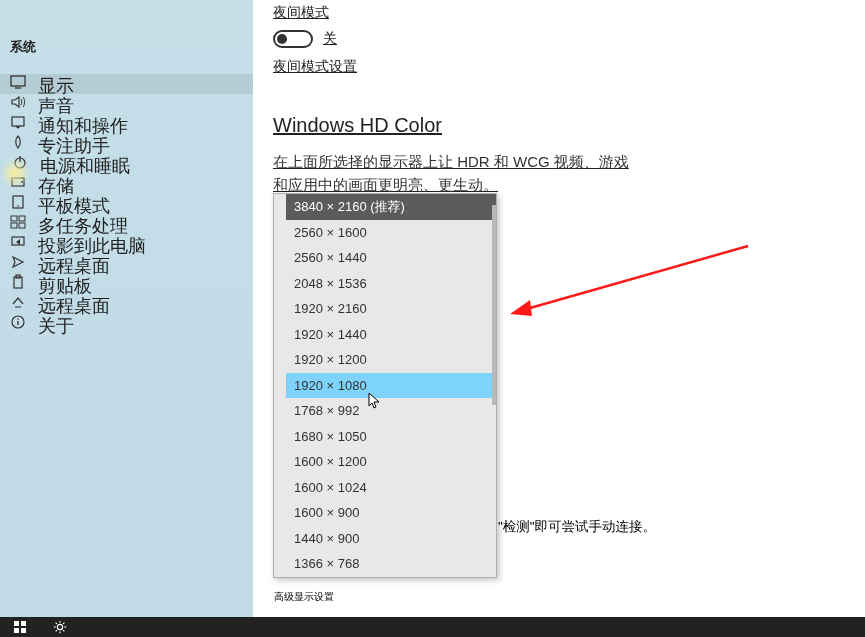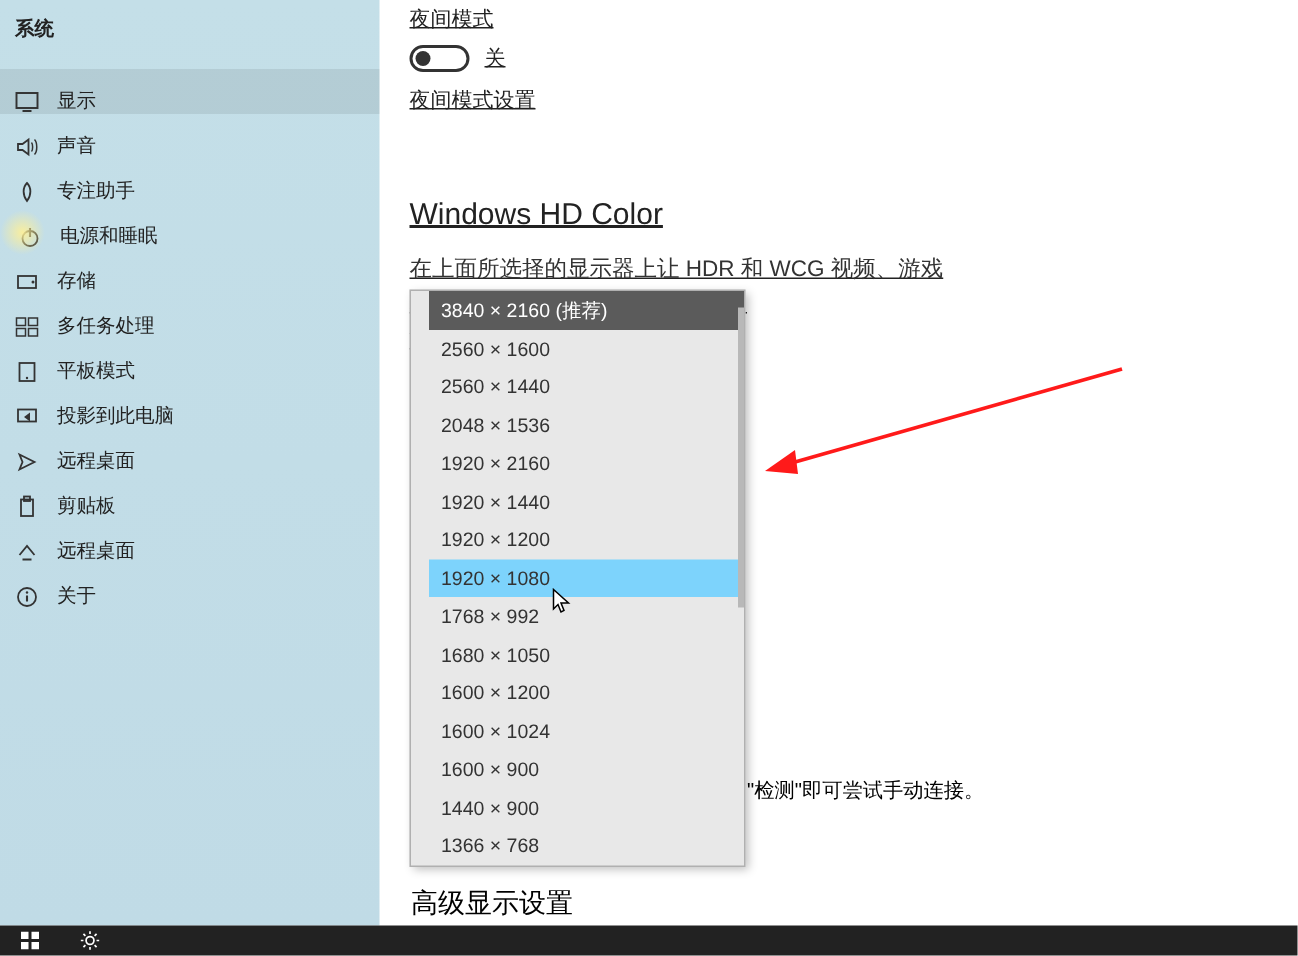--- a/index.html
+++ b/index.html
@@ -2,48 +2,48 @@
 <html><head>
 <meta charset="utf-8">
 <style>
 * { margin: 0; padding: 0; box-sizing: border-box; font-family: "Microsoft YaHei", "Segoe UI", sans-serif; }
 html, body { width: 865px; height: 637px; overflow: hidden; background: #fff; }
 
 .container { display: flex; width: 100%; height: 617px; position: relative; }
 
 
 .sidebar { width: 253px; height: 100%; background: linear-gradient(180deg, #c4dfe8 0%, #c0dbe6 100%); padding-top: 6px; }
-.sidebar-title { font-size: 13px; font-weight: 600; color: #222; padding: 4px 10px 18px 10px; }
-.sidebar-item { display: flex; align-items: flex-end; height: 30px; padding-left: 10px; cursor: pointer; font-size: 13px; color: #222; }
+.sidebar-title { font-size: 13px; font-weight: 600; color: #222; padding: 4px 10px 18px 10px; margin-top: 28px; }
+.sidebar-item { display: flex; align-items: flex-start; height: 20px; padding-left: 10px; cursor: pointer; font-size: 18px; color: #222; }
 .sidebar-item.active { background: rgba(0,0,0,0.08); }
 .sidebar-icon { width: 16px; height: 16px; margin-right: 12px; display: flex; align-items: center; justify-content: center; color: #333; }
 .glow { position: absolute; left: 0; width: 30px; height: 30px; border-radius: 50%; background: radial-gradient(circle, rgba(255,240,150,0.9) 0%, rgba(255,240,150,0) 70%); pointer-events: none; }
 
 
 .main { flex: 1; height: 100%; padding: 4px 20px 0 20px; color: #222; overflow: hidden; position: relative; text-decoration: underline; }
 .row { display: flex; align-items: center; margin-bottom: 6px; }
 .label-sm { font-size: 14px; }
 .toggle { width: 40px; height: 18px; border: 2px solid #333; border-radius: 10px; position: relative; margin-right: 10px; cursor: pointer; }
 .toggle-knob { position: absolute; left: 2px; top: 2px; width: 10px; height: 10px; background: #333; border-radius: 50%; }
 .link-like { font-size: 14px; color: #222; margin-top: 10px; cursor: pointer; }
-.section-title { font-size: 20px; font-weight: 400; margin-top: 56px; margin-bottom: 14px; color: #222; }
+.section-title { font-size: 20px; font-weight: 400; margin-top: 38px; margin-bottom: 14px; color: #222; }
 .body-text { font-size: 15px; line-height: 1.5; max-width: 360px; color: #333; }
 .sub-link { font-size: 13.5px; margin-top: 4px; cursor: pointer; }
 
 
 .dropdown { position: absolute; left: 273px; top: 193px; width: 224px; background: #e8e8e8; border: 1px solid #b0b0b0; box-shadow: 2px 2px 6px rgba(0,0,0,0.25); z-index: 10; padding-left: 12px; }
 .dropdown-item { height: 25.5px; line-height: 25.5px; padding-left: 8px; font-size: 13px; color: #333; cursor: pointer; }
 .dropdown-item.selected { background: #5b5b5b; color: #fff; }
 .dropdown-item.hover { background: #7dd3fc; }
 .dropdown-scrollbar { position: absolute; right: 0; top: 11px; width: 4px; height: 200px; background: #b8b8b8; }
 
 .cursor { position: absolute; left: 368px; top: 392px; z-index: 20; pointer-events: none; }
 
 .detect-text { position: absolute; left: 498px; top: 518px; font-size: 13.5px; }
-.adv-link { position: absolute; left: 274px; top: 590px; font-size: 18px; cursor: pointer; }
+.adv-link { position: absolute; left: 274px; top: 590px; font-size: 10px; cursor: pointer; }
 
 
 .arrow-svg { position: absolute; left: 508px; top: 238px; z-index: 15; pointer-events: none; }
 
 
 .taskbar { position: absolute; left: 0; bottom: 0; width: 100%; height: 20px; background: #222; display: flex; align-items: center; }
 .taskbar-btn { width: 40px; height: 20px; display: flex; align-items: center; justify-content: center; color: #fff; cursor: pointer; }
 
 svg { display: block; }
 </style>
@@ -68,20 +68,29 @@
     <div class="sidebar-item">
       <span class="sidebar-icon">
         <svg width="16" height="16" viewBox="0 0 16 16">
             <path d="M2 6v4h3l4 3V3L5 6H2z" fill="none" stroke="#333" stroke-width="1.2"></path>
             <path d="M11 5c1 1 1 5 0 6M13 3c2 2 2 8 0 10" fill="none" stroke="#333" stroke-width="1"></path>
           </svg>
       </span>
       <span>声音</span>
     </div>
 
+    <div class="sidebar-item">
+      <span class="sidebar-icon">
+        <svg width="16" height="16" viewBox="0 0 16 16">
+            <rect x="2" y="3" width="12" height="9" fill="none" stroke="#333" stroke-width="1.2"></rect>
+            <path d="M6 12l2 2 2-2" fill="none" stroke="#333" stroke-width="1.2"></path>
+          </svg>
+      </span>
+      <span>通知和操作</span>
+    </div>
 
     <div class="sidebar-item">
       <span class="sidebar-icon">
         <svg width="16" height="16" viewBox="0 0 16 16">
             <path d="M8 2C5 5 5 10 8 14c3-4 3-9 0-12z" fill="none" stroke="#333" stroke-width="1.2"></path>
           </svg>
       </span>
       <span>专注助手</span>
     </div>
 
@@ -97,42 +106,42 @@
     </div>
 
     <div class="sidebar-item">
       <span class="sidebar-icon">
         <svg width="16" height="16" viewBox="0 0 16 16">
             <rect x="2" y="4" width="12" height="8" fill="none" stroke="#333" stroke-width="1.2"></rect>
             <circle cx="12" cy="8" r="1" fill="#333"></circle>
           </svg>
       </span>
       <span>存储</span>
+    </div>
+
+    <div class="sidebar-item">
+      <span class="sidebar-icon">
+        <svg width="16" height="16" viewBox="0 0 16 16">
+            <rect x="3" y="2" width="10" height="12" fill="none" stroke="#333" stroke-width="1.2"></rect>
+            <circle cx="8" cy="12" r="0.8" fill="#333"></circle>
+          </svg>
+      </span>
+      <span>平板模式</span>
     </div>
 
     <div class="sidebar-item">
       <span class="sidebar-icon">
         <svg width="16" height="16" viewBox="0 0 16 16">
             <rect x="1" y="2" width="6" height="5" fill="none" stroke="#333"></rect>
             <rect x="9" y="2" width="6" height="5" fill="none" stroke="#333"></rect>
             <rect x="1" y="9" width="6" height="5" fill="none" stroke="#333"></rect>
             <rect x="9" y="9" width="6" height="5" fill="none" stroke="#333"></rect>
           </svg>
       </span>
       <span>多任务处理</span>
-    </div>
-
-    <div class="sidebar-item">
-      <span class="sidebar-icon">
-        <svg width="16" height="16" viewBox="0 0 16 16">
-            <rect x="3" y="2" width="10" height="12" fill="none" stroke="#333" stroke-width="1.2"></rect>
-            <circle cx="8" cy="12" r="0.8" fill="#333"></circle>
-          </svg>
-      </span>
-      <span>平板模式</span>
     </div>
 
     <div class="sidebar-item">
       <span class="sidebar-icon">
         <svg width="16" height="16" viewBox="0 0 16 16">
             <rect x="2" y="3" width="12" height="8" fill="none" stroke="#333" stroke-width="1.2"></rect>
             <path d="M6 8l4-3v6z" fill="#333"></path>
           </svg>
       </span>
       <span>投影到此电脑</span>

